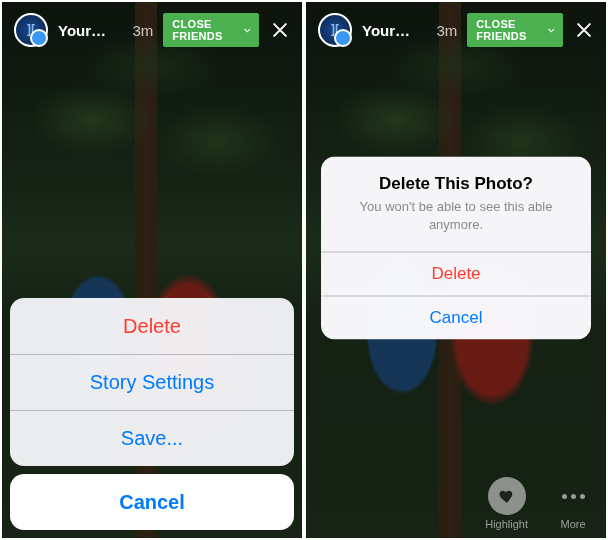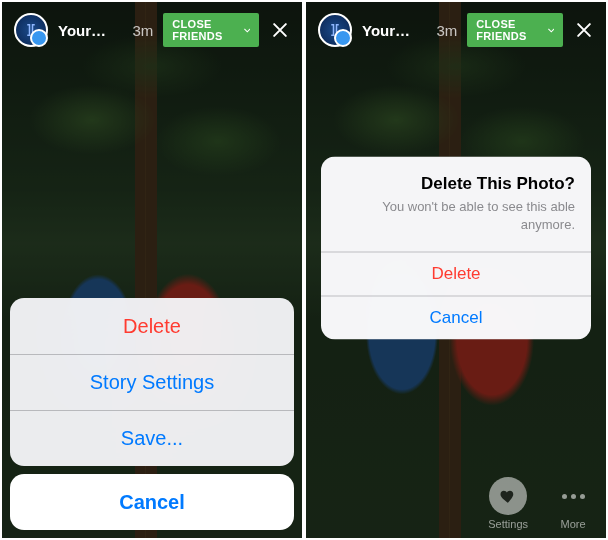--- a/index.html
+++ b/index.html
@@ -72,21 +72,21 @@
       display: flex; align-items: center; justify-content: center;
       font-size: 20px; color: #007aff; font-weight: 600;
     }
 
     
     .alert {
       position: absolute; left: 50%; top: 50%; transform: translate(-50%,-62%);
       width: 270px; background: rgba(250,250,252,0.98); backdrop-filter: blur(20px);
       border-radius: 14px; z-index: 10; overflow: hidden;
     }
-    .alert-body { padding: 18px 16px 18px; text-align: right; }
+    .alert-body { padding: 18px 16px 18px; text-align: center; }
     .alert-title { font-size: 17px; font-weight: 600; color: #000; margin-bottom: 4px; }
     .alert-msg { font-size: 13px; color: #8a8a8e; line-height: 1.35; }
     .alert-btn {
       height: 44px; display: flex; align-items: center; justify-content: center;
       border-top: 0.5px solid rgba(60,60,67,0.29); font-size: 17px;
     }
     .alert-btn.destructive { color: #ff3b30; }
     .alert-btn.default { color: #007aff; }
 
     
@@ -171,21 +171,21 @@
     </div>
   </div>
 
   <div class="bottom-actions">
     <div class="ba">
       <div class="ba-circ">
         <svg viewBox="0 0 24 24">
             <path fill="#262626" d="M12 21s-7.5-4.9-9.5-9.1C1 8.3 3 5 6.5 5c2 0 3.3 1.1 4 2.3.7-1.2 2-2.3 4-2.3C18 5 20 8.3 18.5 11.9 16.5 16.1 12 21 12 21z"></path>
           </svg>
       </div>
-      <span class="ba-label">Settings</span>
+      <span class="ba-label">Highlight</span>
     </div>
     <div class="ba more">
       <div class="ba-circ">
         <div class="dots">
             <span></span>
             <span></span>
             <span></span>
           </div>
       </div>
       <span class="ba-label">More</span>

